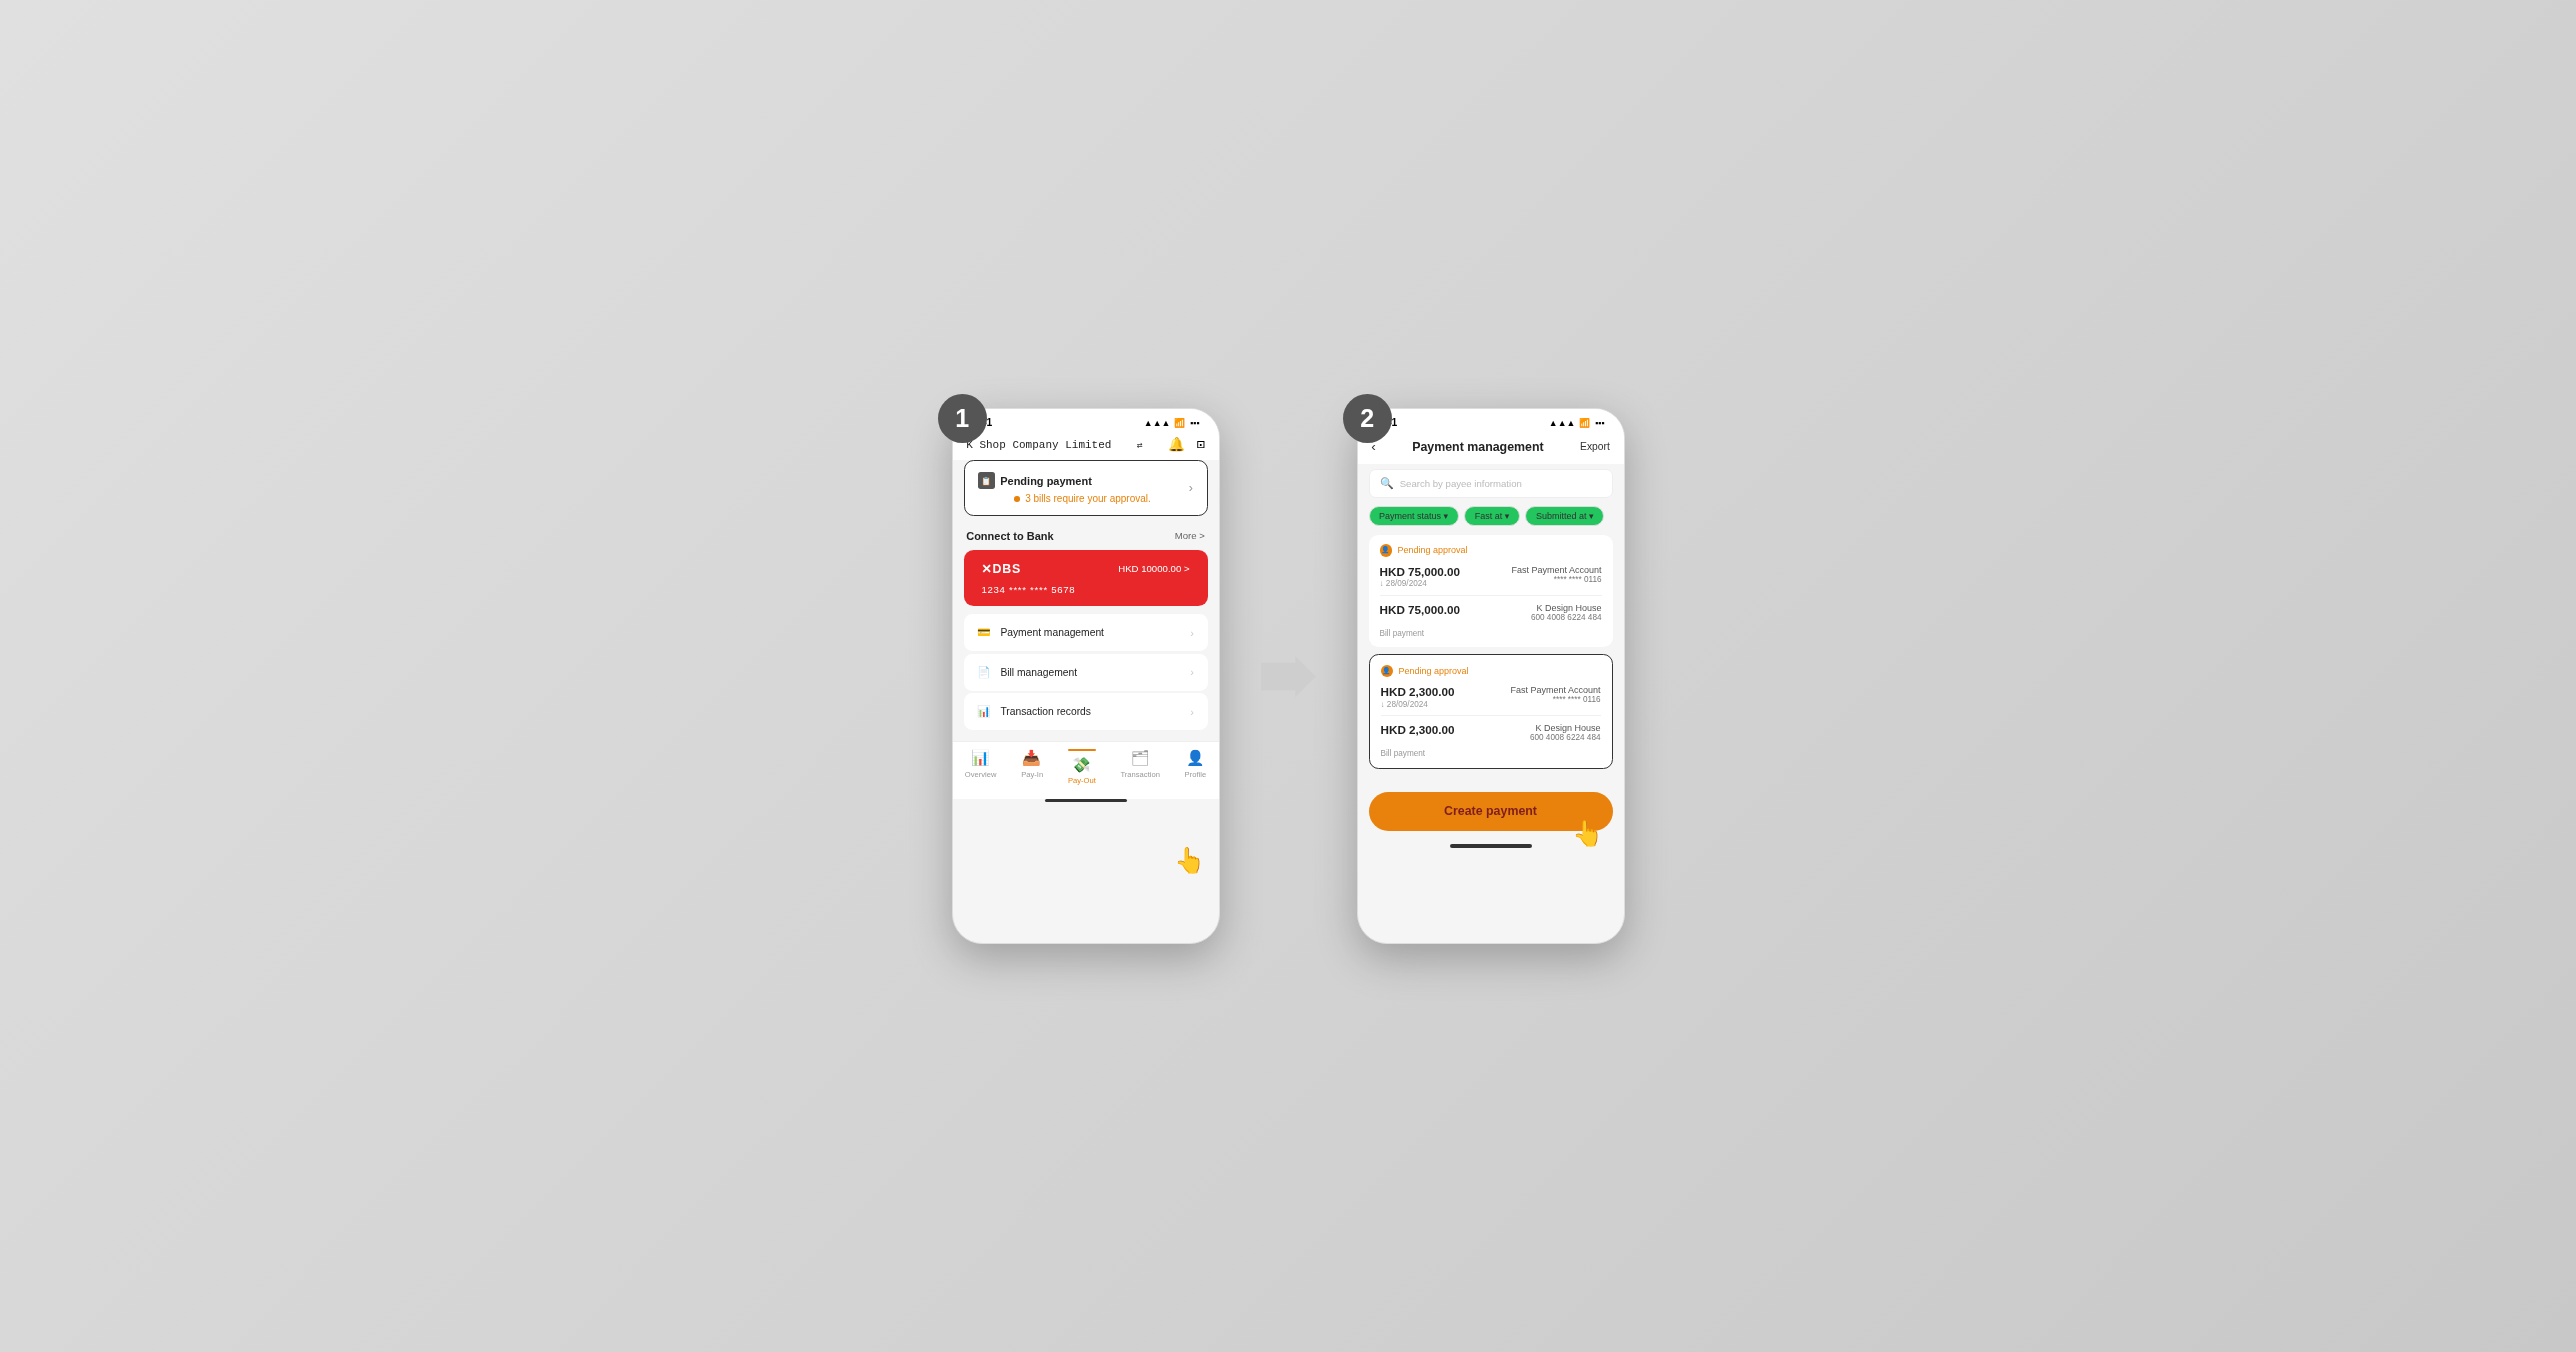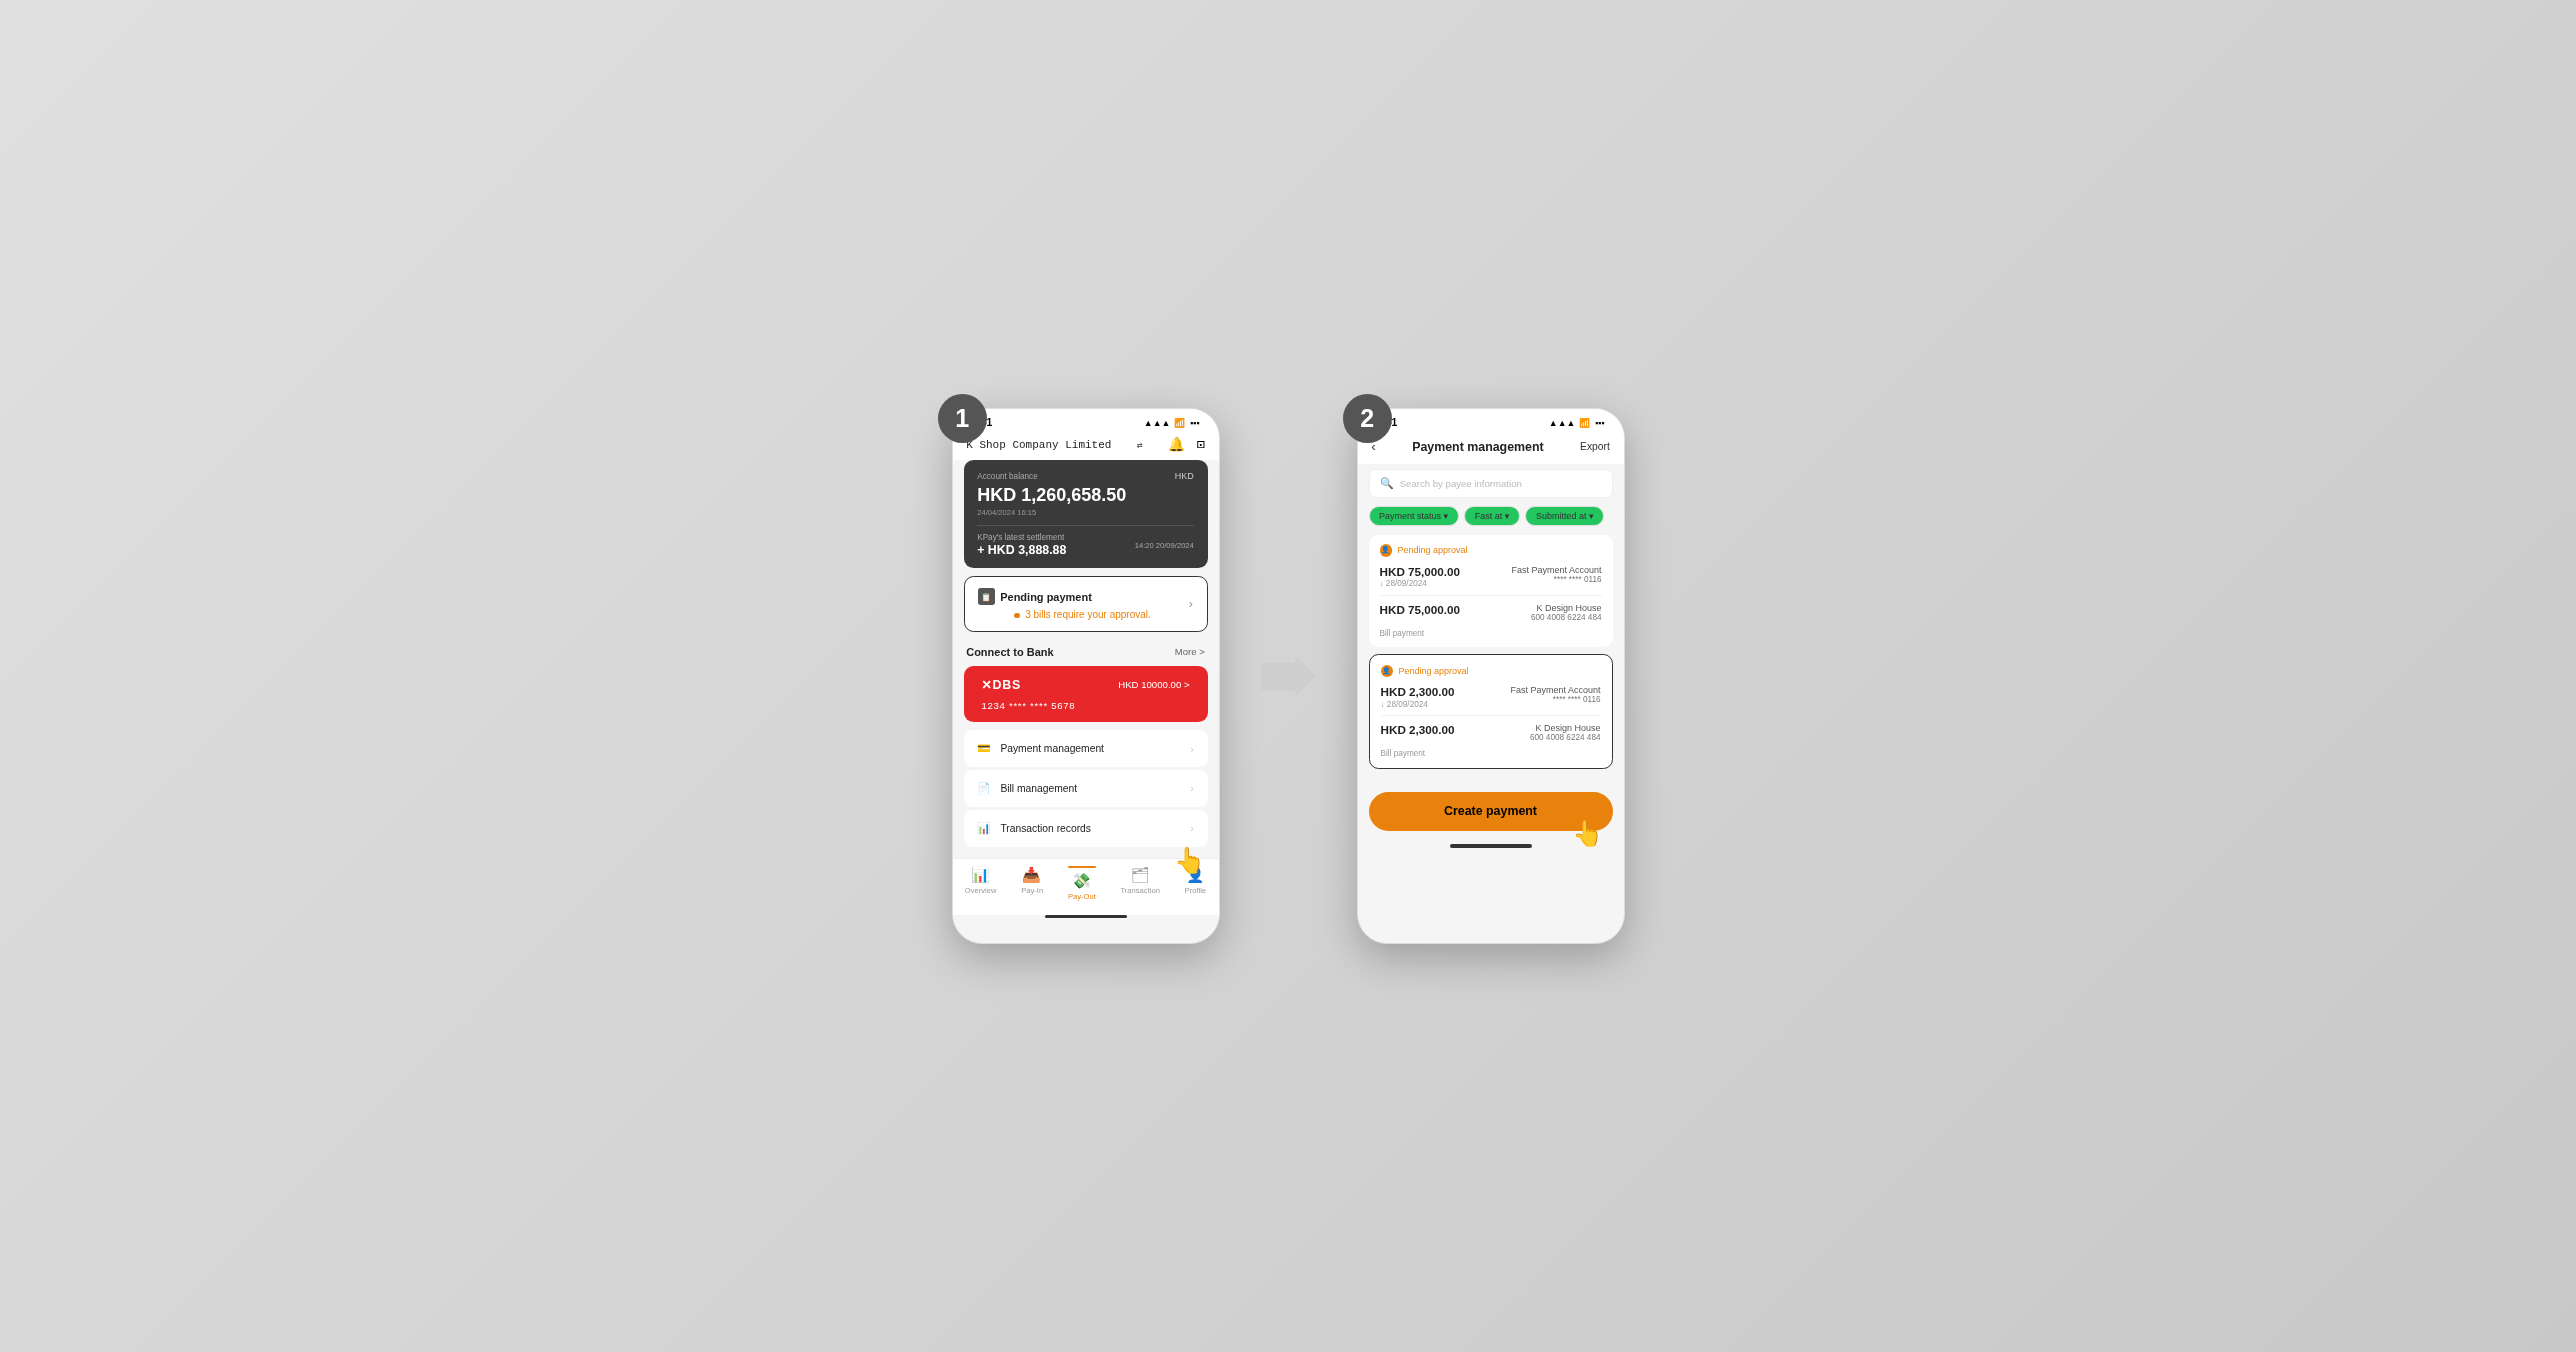--- a/index.html
+++ b/index.html
@@ -417,21 +417,21 @@
       font-size: 8.2px;
       color: #999;
       margin-top: 6.9px;
     }
     .create-btn {
       margin: 11px 11px 13.7px;
       background: #e8820c;
       border-radius: 34px;
       padding: 12.4px;
       text-align: center;
-      color: #000000;
+      color: #7f1d1d;
       font-size: 12.4px;
       font-weight: 600;
       cursor: pointer;
     }
     .home-indicator {
       width: 82px;
       height: 3.4px;
       background: #333;
       border-radius: 2.1px;
       margin: 0 auto 6.9px;
@@ -471,35 +471,20 @@
 
         <div class="phone1-header" style="background:white; padding: 2.7px 13.7px 6.9px;">
           <span class="company-name">K Shop Company Limited</span>
           <span class="exchange-icon">⇄</span>
           <div class="header-icons">
             <span style="font-size:13.7px;">🔔</span>
             <span style="font-size:13.7px;">⊡</span>
           </div>
         </div>
 
-        <div class="account-card">
-          <div class="account-label">
-            <span>Account balance</span>
-            <span style="color:#ccc; font-size:9px;">HKD</span>
-          </div>
-          <div class="account-balance">HKD 1,260,658.50</div>
-          <div class="account-date">24/04/2024 16:15</div>
-          <div class="settlement-row">
-            <div>
-              <div class="settlement-label">KPay's latest settlement</div>
-              <div class="settlement-amount">+ HKD 3,888.88</div>
-            </div>
-            <div class="settlement-time">14:20 20/09/2024</div>
-          </div>
-        </div>
 
         <div class="pending-card">
           <div class="pending-content">
             <div class="pending-title">
               <div class="pending-icon">📋</div>
               <span>Pending payment</span>
             </div>
             <div class="pending-subtitle">
               <span class="orange-dot"></span>
               <span>3 bills require your approval.</span>

